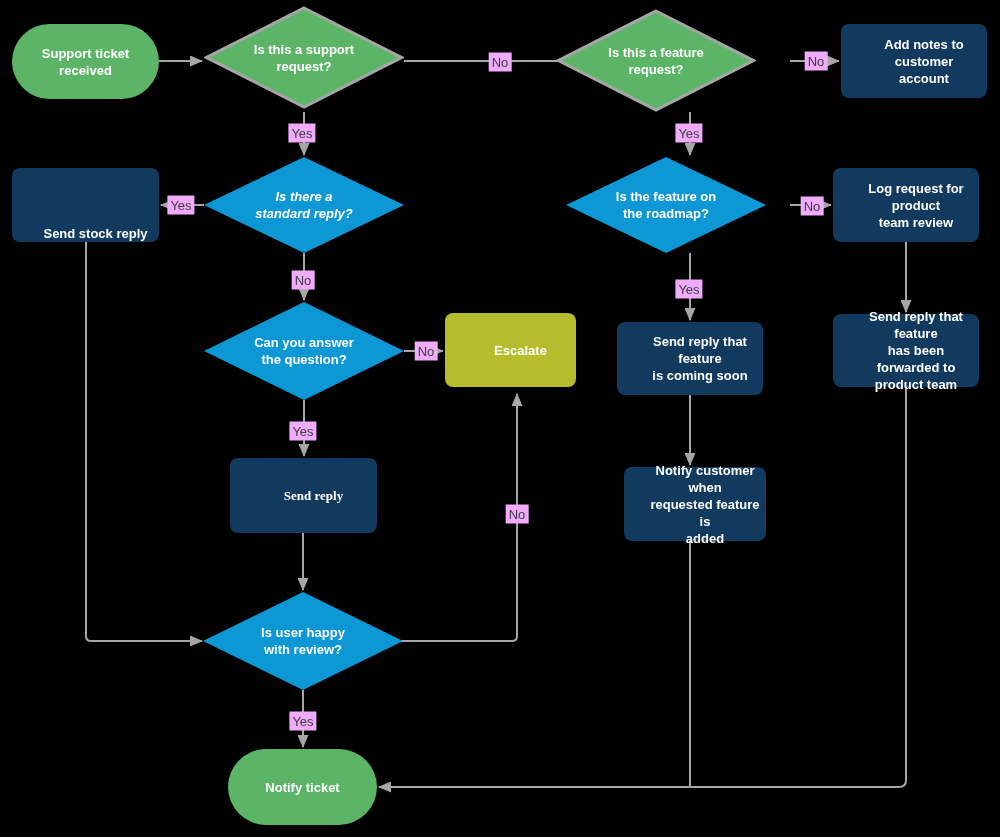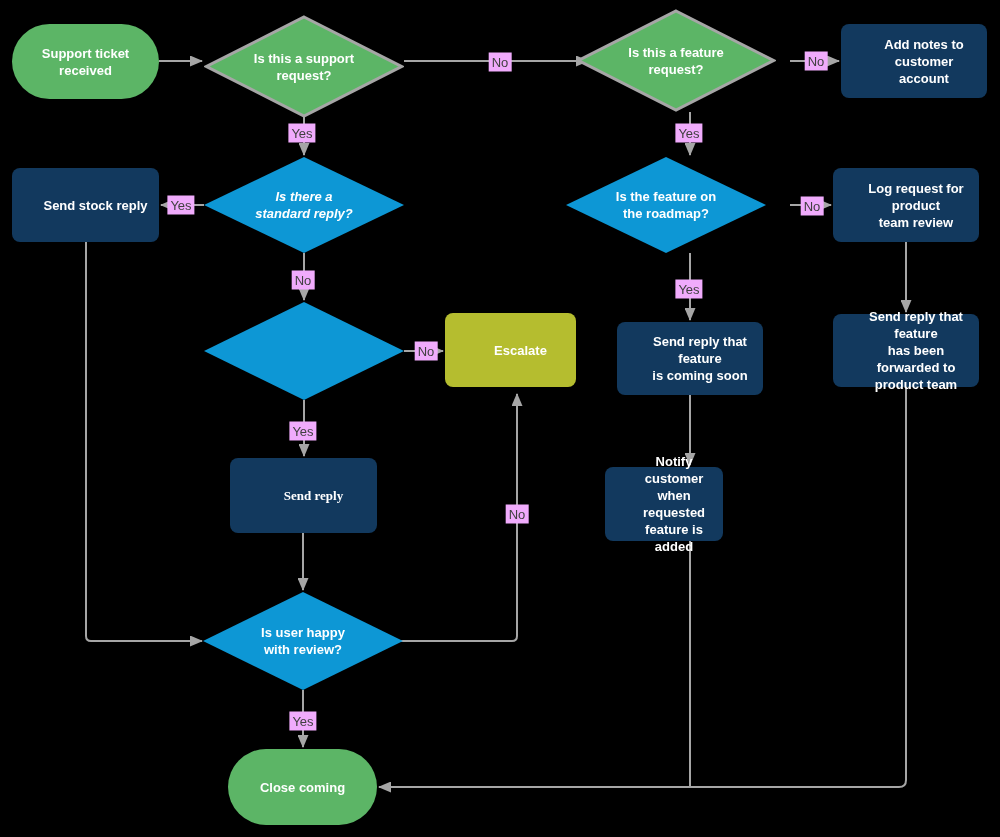--- a/index.html
+++ b/index.html
@@ -59,32 +59,32 @@
     <path class="wire" d="M690 541 V787"></path>
     <path class="wire" d="M906 387 V780 Q906 787 899 787 H379" marker-end="url(#arr)"></path>
   </svg>
 
   <div class="node stadium" style="left:12px;top:24px;width:147px;height:75px;">
     <div class="node-label">Support ticket
 received</div>
   </div>
 
   <div class="node stadium" style="left:228px;top:749px;width:149px;height:76px;">
-    <div class="node-label">Close coming</div>
+    <div class="node-label">Notify ticket</div>
   </div>
 
-  <div class="node diamond" style="left:204px;top:15px;width:200px;height:103px;">
+  <div class="node diamond" style="left:204px;top:6px;width:200px;height:103px;">
     <svg viewBox="0 0 200 103" preserveAspectRatio="none">
       <polygon class="poly-green" points="100,2 197.5,51.5 100,101 2.5,51.5"></polygon>
     </svg>
     <div class="node-label">Is this a support
 request?</div>
   </div>
 
-  <div class="node diamond" style="left:576px;top:9px;width:200px;height:103px;">
+  <div class="node diamond" style="left:556px;top:9px;width:200px;height:103px;">
     <svg viewBox="0 0 200 103" preserveAspectRatio="none">
       <polygon class="poly-green" points="100,2 197.5,51.5 100,101 2.5,51.5"></polygon>
     </svg>
     <div class="node-label">Is this a feature
 request?</div>
   </div>
 
   <div class="node diamond" style="left:204px;top:157px;width:200px;height:96px;font-style:italic;">
     <svg viewBox="0 0 200 96" preserveAspectRatio="none">
       <polygon class="poly-blue" points="100,0 200,48 100,96 0,48"></polygon>
@@ -98,36 +98,38 @@
       <polygon class="poly-blue" points="100,0 200,48 100,96 0,48"></polygon>
     </svg>
     <div class="node-label">Is the feature on
 the roadmap?</div>
   </div>
 
   <div class="node diamond" style="left:204px;top:302px;width:200px;height:98px;">
     <svg viewBox="0 0 200 98" preserveAspectRatio="none">
       <polygon class="poly-blue" points="100,0 200,49 100,98 0,49"></polygon>
     </svg>
+    <div class="node-label">Can you answer
+the question?</div>
   </div>
 
   <div class="node diamond" style="left:203px;top:592px;width:200px;height:98px;">
     <svg viewBox="0 0 200 98" preserveAspectRatio="none">
       <polygon class="poly-blue" points="100,0 200,49 100,98 0,49"></polygon>
     </svg>
     <div class="node-label">Is user happy
 with review?</div>
   </div>
 
   <div class="node rect navy" style="left:841px;top:24px;width:146px;height:74px;">
     <div class="node-label">Add notes to customer
 account</div>
   </div>
 
-  <div class="node rect navy" style="left:12px;top:168px;width:147px;height:74px;">
+  <div class="node rect navy" style="left:12px;top:168px;width:147px;height:74px;align-items:flex-end;">
     <div class="node-label">Send stock reply</div>
   </div>
 
   <div class="node rect navy" style="left:833px;top:168px;width:146px;height:74px;">
     <div class="node-label">Log request for product
 team review</div>
   </div>
 
   <div class="node rect olive" style="left:445px;top:313px;width:131px;height:74px;">
     <div class="node-label">Escalate</div>
@@ -141,21 +143,21 @@
   <div class="node rect navy" style="left:833px;top:314px;width:146px;height:73px;">
     <div class="node-label">Send reply that feature
 has been forwarded to
 product team</div>
   </div>
 
   <div class="node rect navy" style="left:230px;top:458px;width:147px;height:75px;font-family:Liberation Serif, serif;">
     <div class="node-label">Send reply</div>
   </div>
 
-  <div class="node rect navy" style="left:605px;top:467px;width:118px;height:74px;">
+  <div class="node rect navy" style="left:624px;top:467px;width:142px;height:74px;">
     <div class="node-label">Notify customer when
 requested feature is
 added</div>
   </div>
 
   <span class="edge-label" style="left:500px;top:62px;">No</span>
   <span class="edge-label" style="left:302px;top:133px;">Yes</span>
   <span class="edge-label" style="left:816px;top:61px;">No</span>
   <span class="edge-label" style="left:689px;top:133px;">Yes</span>
   <span class="edge-label" style="left:181px;top:205px;">Yes</span>

